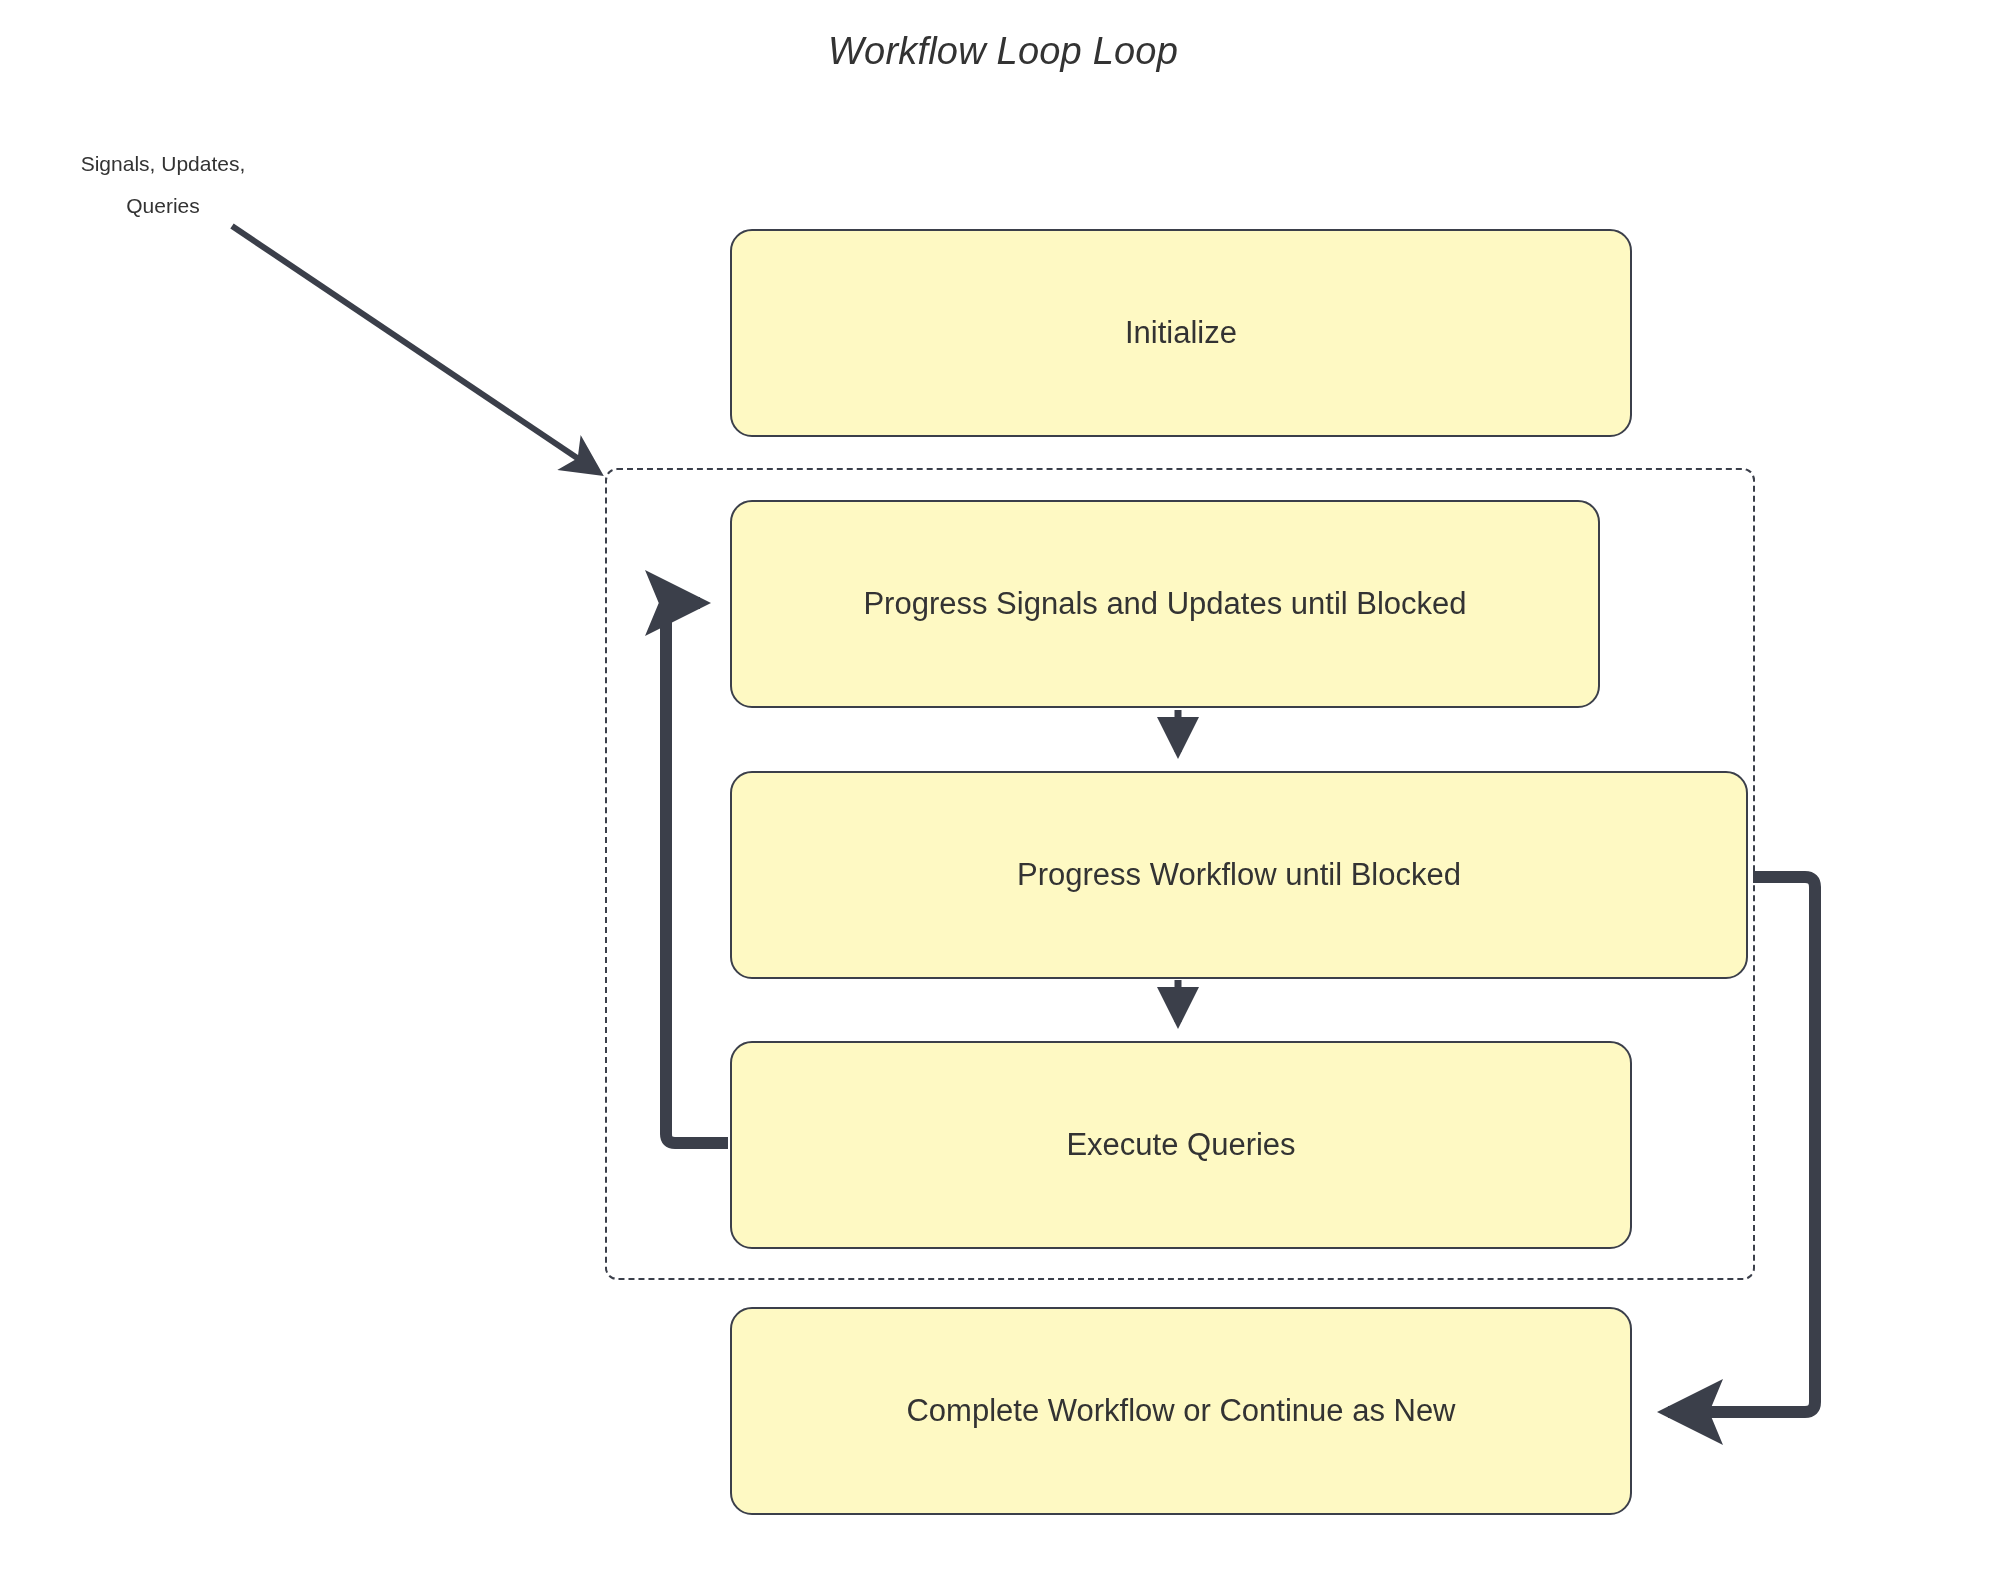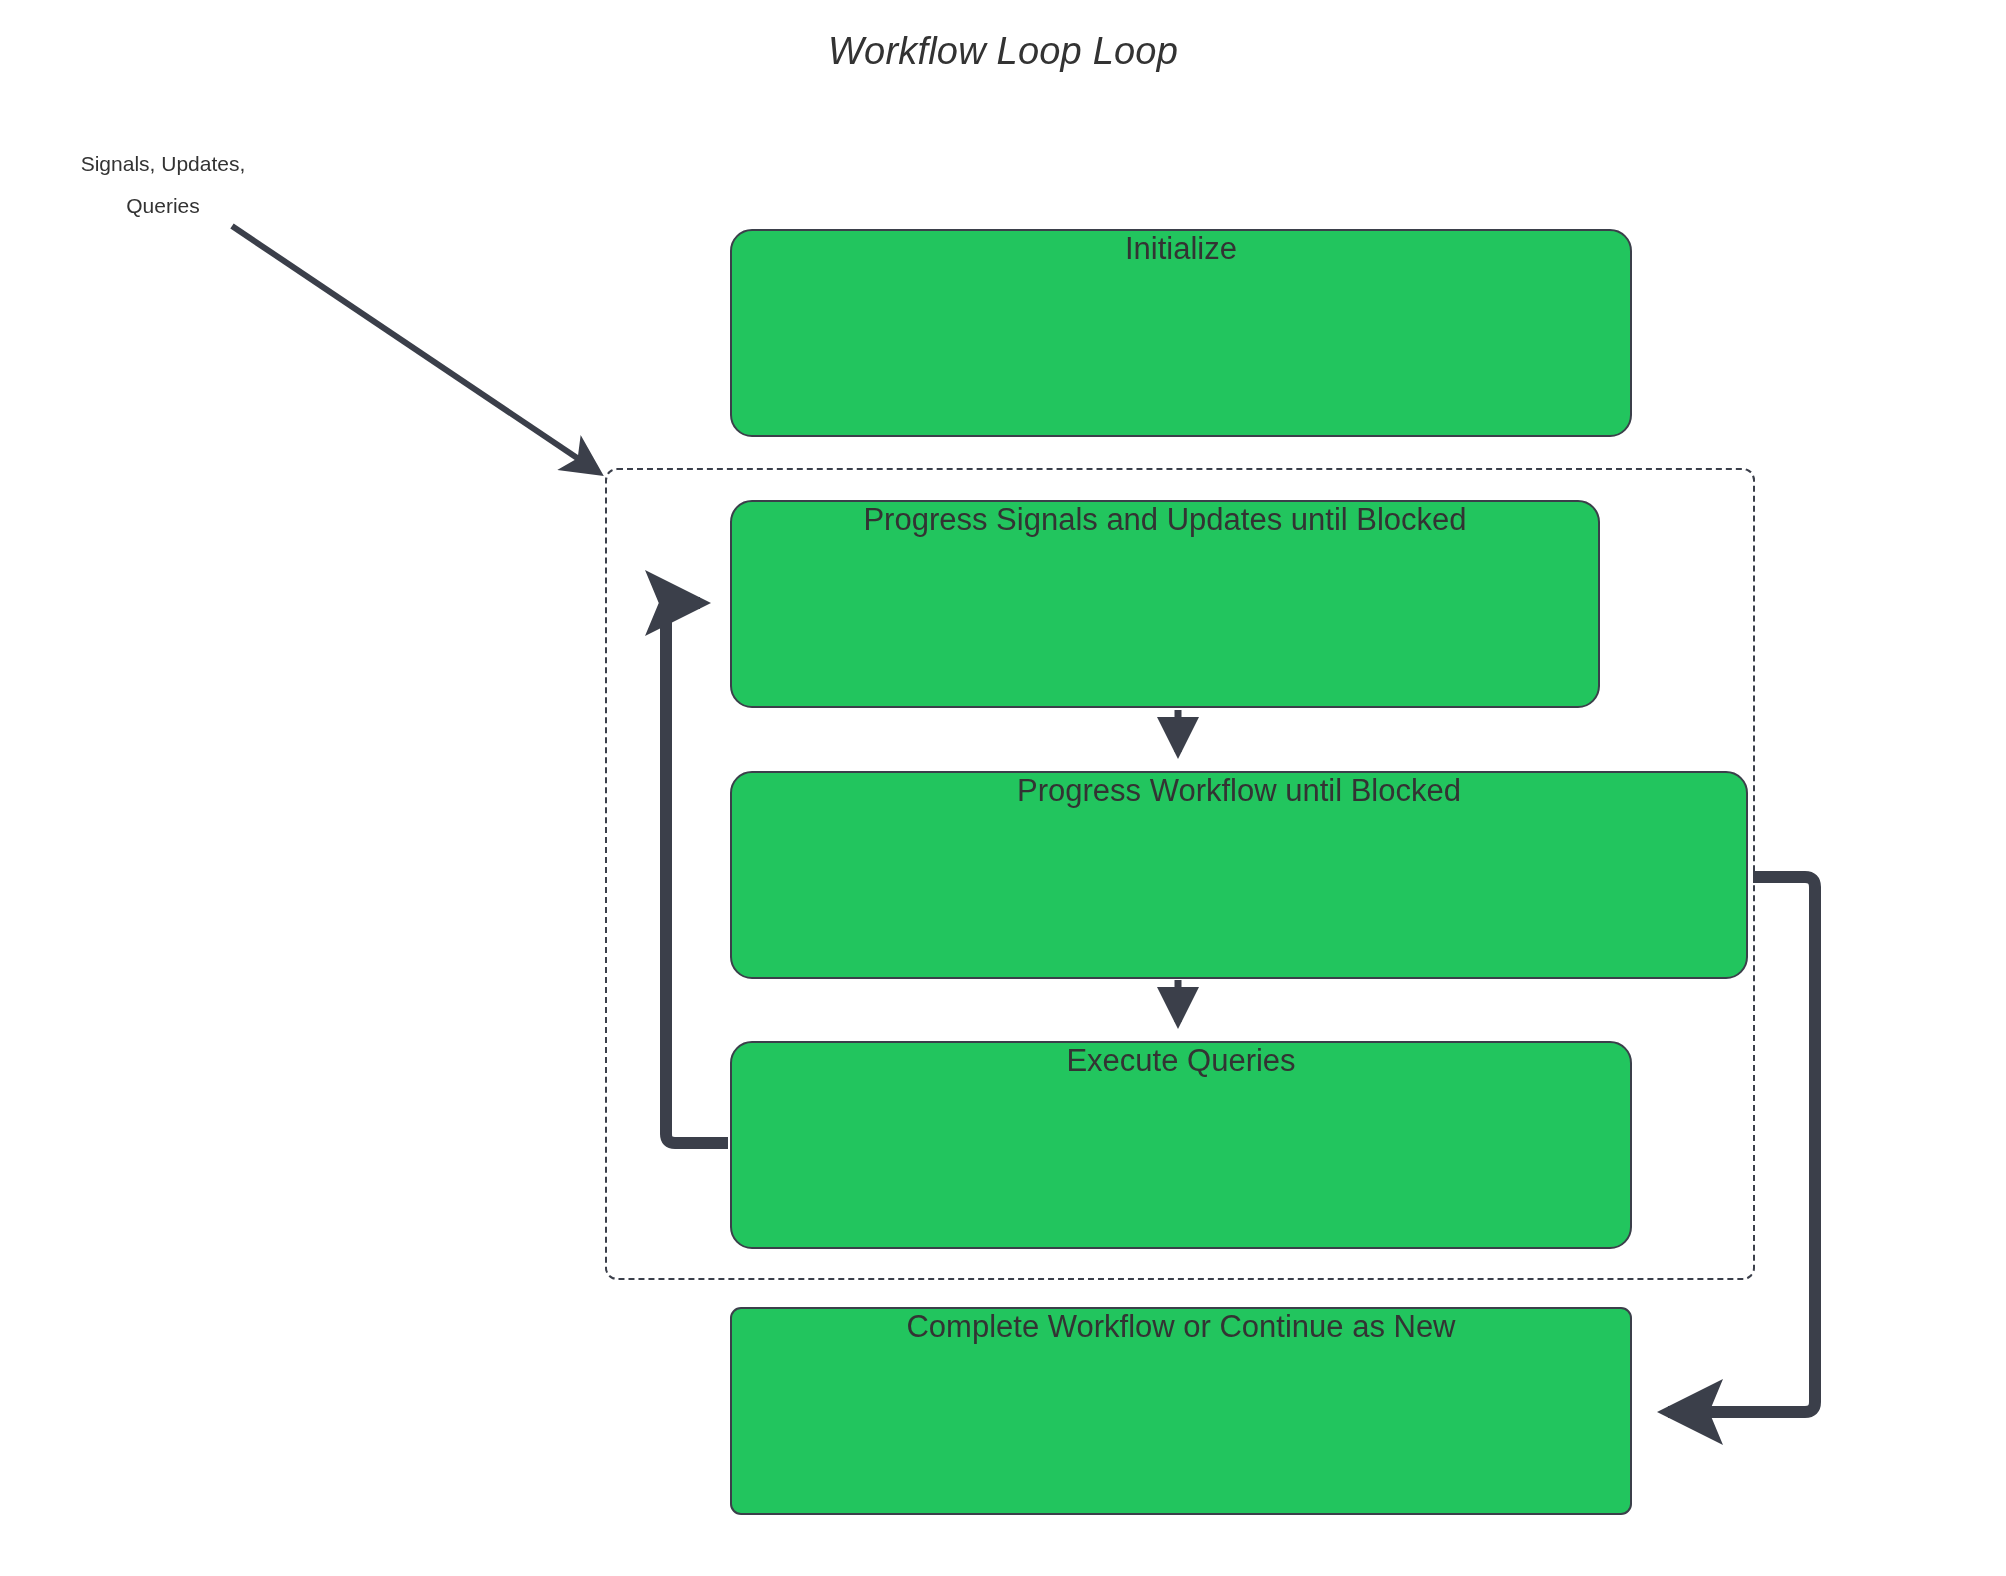--- a/index.html
+++ b/index.html
@@ -41,22 +41,23 @@
     text-align: center;
     font-size: 21px;
     line-height: 42px;
     color: #333333;
   }
   .node {
     position: absolute;
     box-sizing: border-box;
     border: 2px solid #3b3f4a;
     border-radius: 22px;
-    background: #22c55e;
+    background: #fef9c3;
     display: flex;
+    align-items: center;
     justify-content: center;
   }
   .node-label {
     font-size: 31px;
     color: #333333;
     text-align: center;
     padding: 0 20px;
   }
   .dashed-group {
     position: absolute;
@@ -113,17 +114,17 @@
   </div>
 
   <div class="node" style="left:730px; top:771px; width:1018px; height:208px;">
     <span class="node-label">Progress Workflow until Blocked</span>
   </div>
 
   <div class="node" style="left:730px; top:1041px; width:902px; height:208px;">
     <span class="node-label">Execute Queries</span>
   </div>
 
-  <div class="node" style="left:730px; top:1307px; width:902px; height:208px;border-radius:11px;">
+  <div class="node" style="left:730px; top:1307px; width:902px; height:208px;">
     <span class="node-label">Complete Workflow or Continue as New</span>
   </div>
 
 </div>
 
 </body></html>

